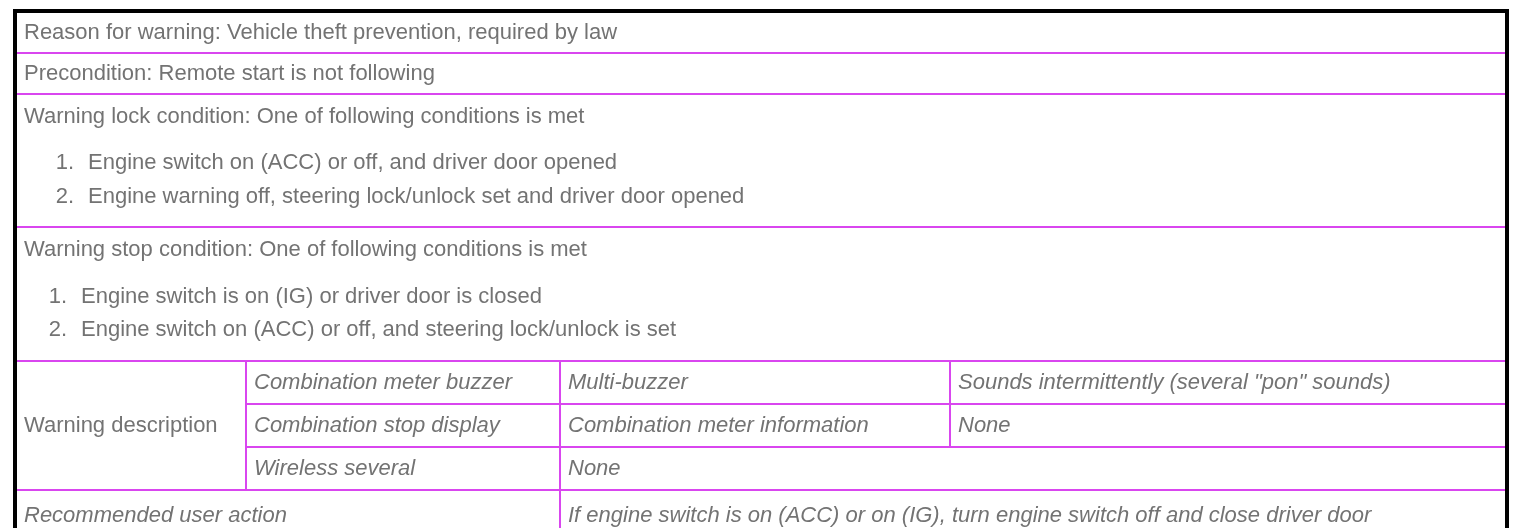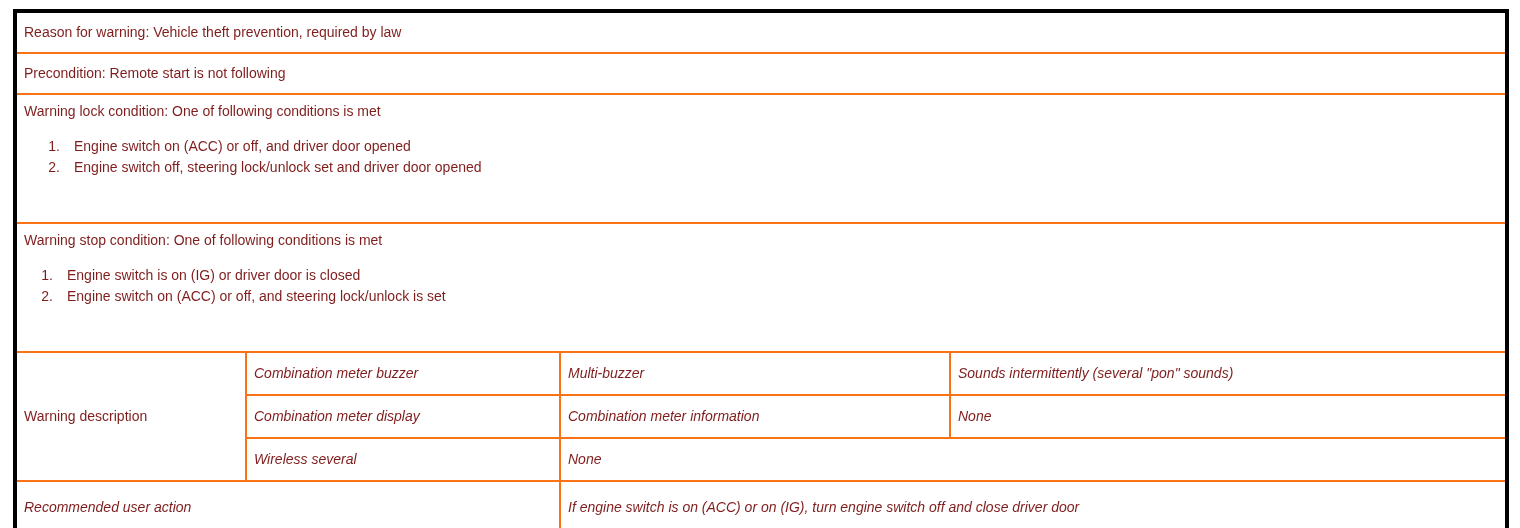--- a/index.html
+++ b/index.html
@@ -22,26 +22,26 @@
     position: absolute;
     left: 13px;
     top: 9px;
     width: 1492px;
     border-collapse: collapse;
     table-layout: fixed;
     border: 4px solid #000000;
     background: #ffffff;
   }
   .spec-table td {
-    border: 2px solid #f97316;
+    border: 2px solid #d946ef;
     vertical-align: middle;
     padding: 0;
-    font-size: 14px;
+    font-size: 22px;
     line-height: 1.2;
-    color: #7f1d1d;
+    color: #737373;
   }
   
   .row-text {
     height: 39px;
     padding: 0 0 0 7px !important;
   }
   .row-text .txt {
     display: block;
     white-space: nowrap;
   }
@@ -49,21 +49,21 @@
     padding: 0 0 0 7px !important;
     height: 127px;
     vertical-align: top !important;
   }
   .cond-head {
     display: block;
     padding-top: 8px;
     white-space: nowrap;
   }
   ol.cond-list {
-    margin: 0;
+    margin: 14px;
     padding: 0;
     list-style: none;
   }
   ol.cond-list li {
     white-space: nowrap;
     position: relative;
   }
   ol.cond-list li .num {
     display: inline-block;
     width: 38px;
@@ -122,21 +122,21 @@
       </tr>
 
       <tr>
         <td class="row-cond" colspan="4">
           <span class="cond-head">Warning lock condition: One of following conditions is met</span>
           <ol class="cond-list list-start">
             <li>
               <span class="num">1.</span><span>Engine switch on (ACC) or off, and driver door opened</span>
             </li>
             <li>
-              <span class="num">2.</span><span>Engine switch off, steering lock/unlock set and driver door opened</span>
+              <span class="num">2.</span><span>Engine warning off, steering lock/unlock set and driver door opened</span>
             </li>
           </ol>
         </td>
       </tr>
 
       <tr>
         <td class="row-cond" colspan="4">
           <span class="cond-head">Warning stop condition: One of following conditions is met</span>
           <ol class="cond-list list-stop">
             <li>
@@ -150,21 +150,21 @@
       </tr>
 
       <tr>
         <td class="desc-label" rowspan="3">Warning description</td>
         <td class="cell">Combination meter buzzer</td>
         <td class="cell">Multi-buzzer</td>
         <td class="cell">Sounds intermittently (several "pon" sounds)</td>
       </tr>
 
       <tr>
-        <td class="cell">Combination meter display</td>
+        <td class="cell">Combination stop display</td>
         <td class="cell">Combination meter information</td>
         <td class="cell">None</td>
       </tr>
 
       <tr>
         <td class="cell">Wireless several</td>
         <td class="cell" colspan="2">None</td>
       </tr>
 
       <tr class="row-action">

